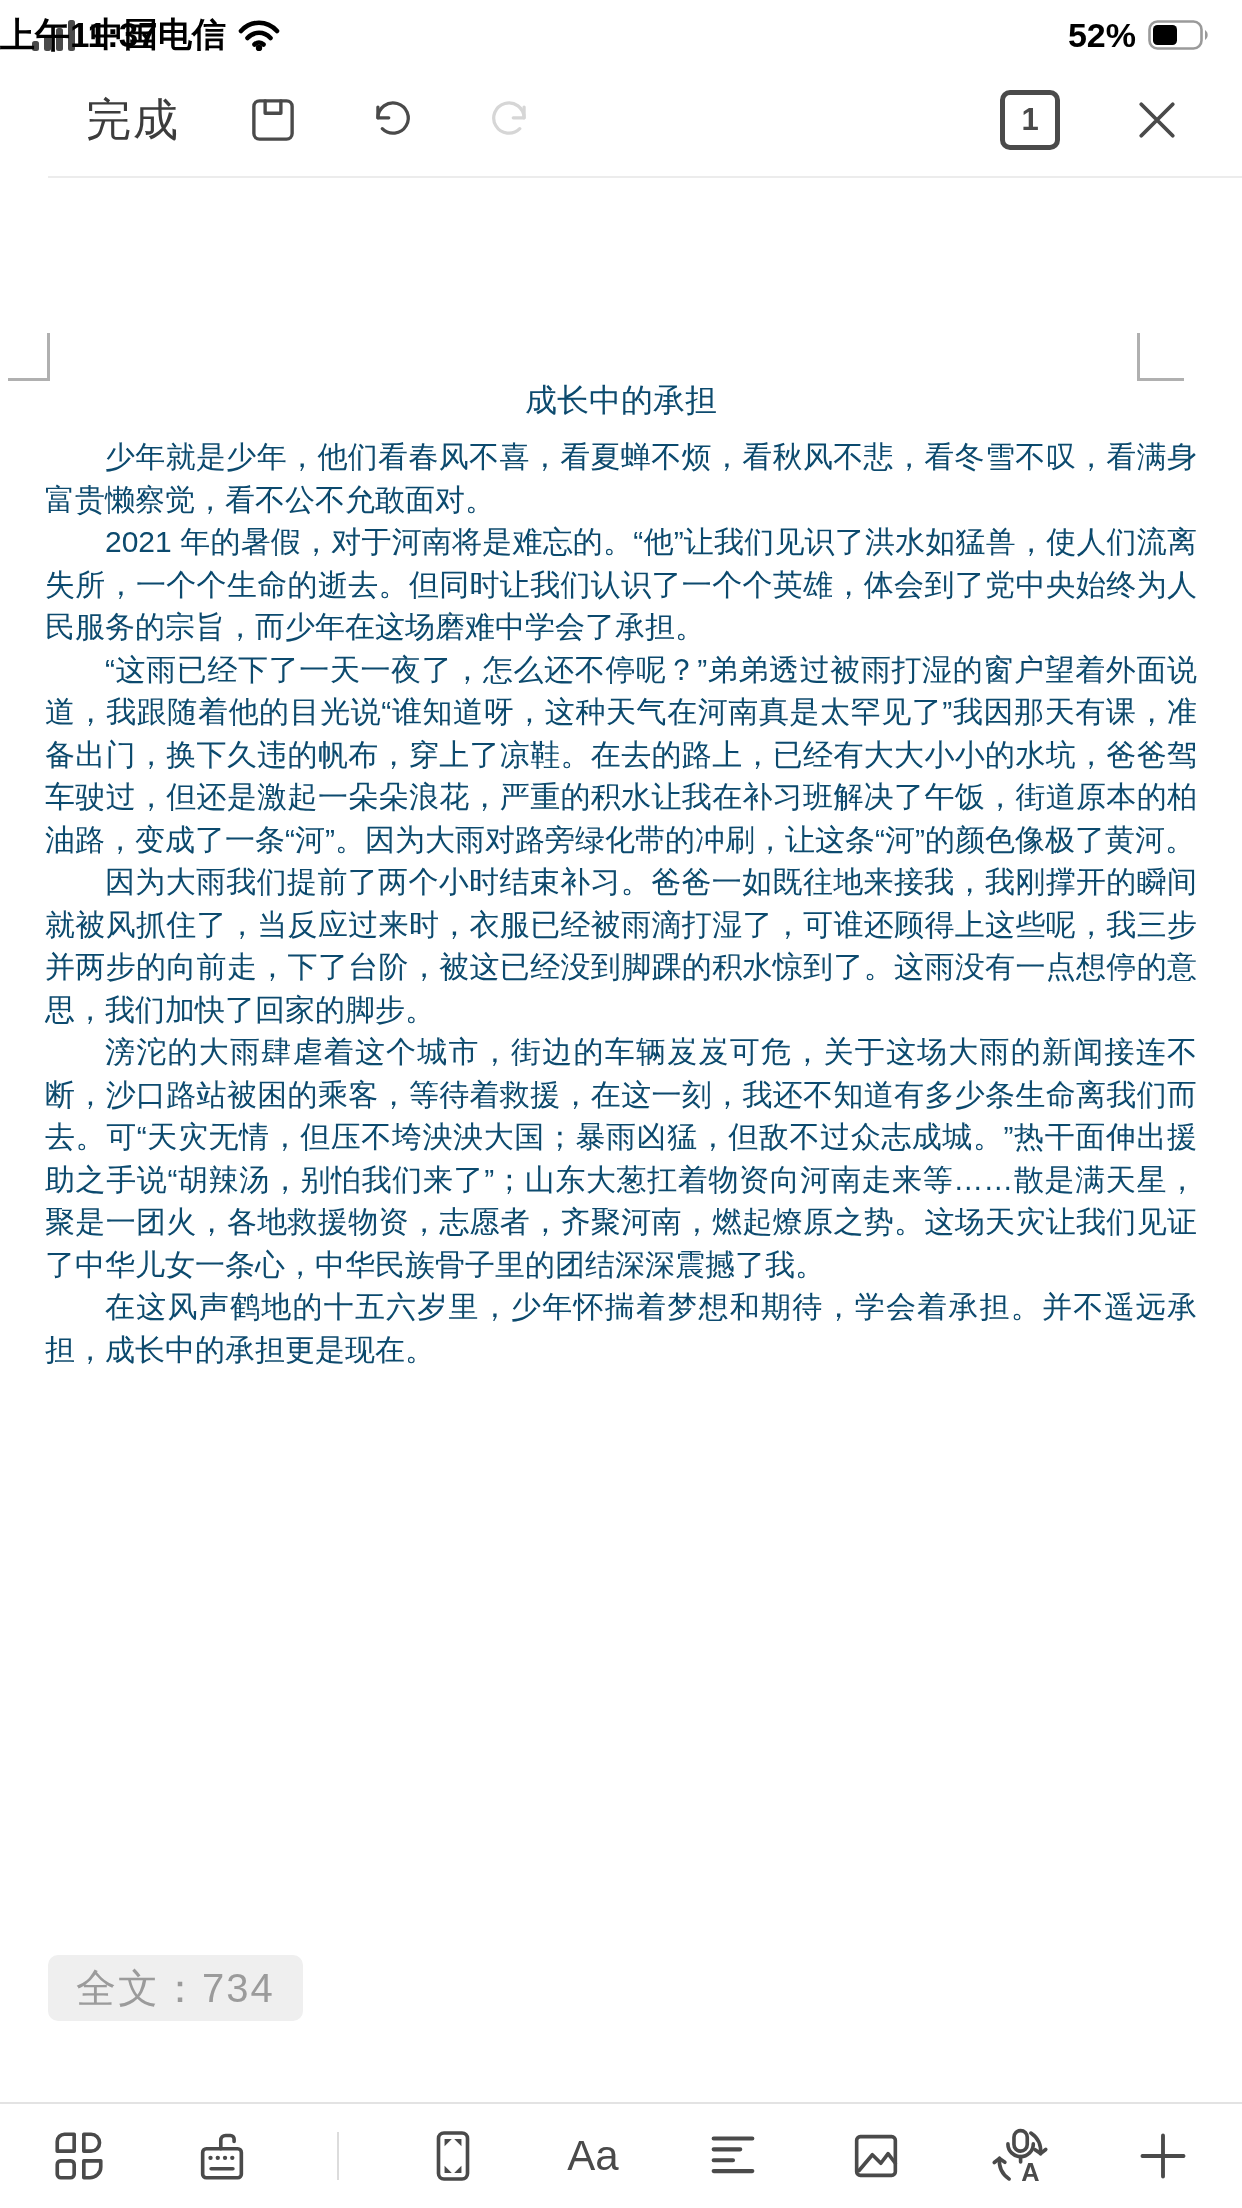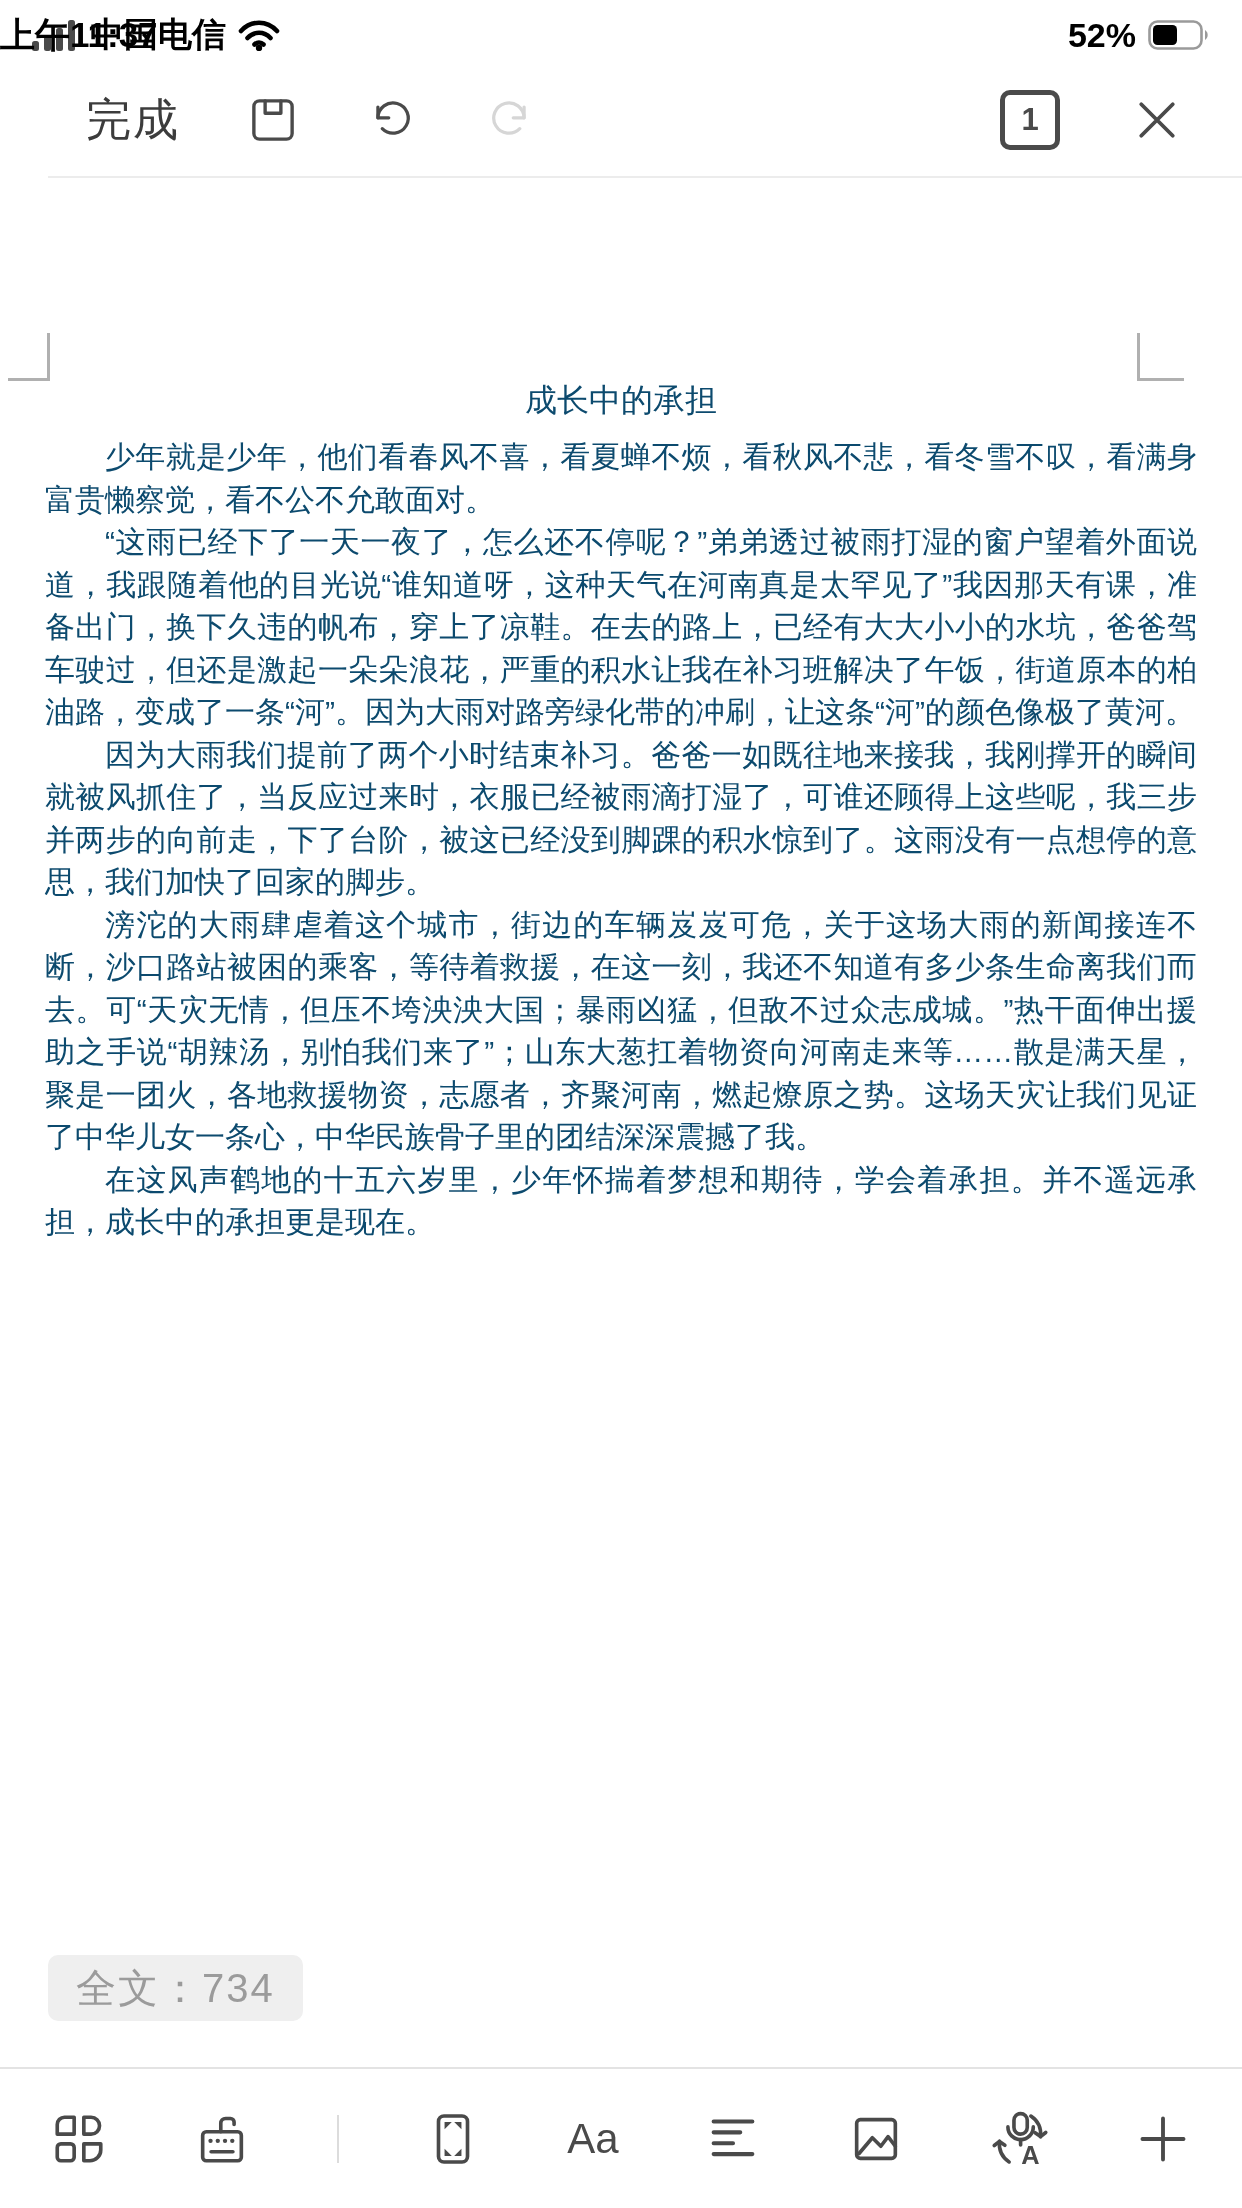--- a/index.html
+++ b/index.html
@@ -60,21 +60,21 @@
 
   .word-count{
     position:absolute;left:48px;top:1777px;height:66px;
     background:#efefef;border-radius:10px;padding:0 28px;
     display:flex;align-items:center;
     font-size:40px;color:#9b9b9b;letter-spacing:2px;
   }
 
   
   .bottom-toolbar{
-    position:absolute;left:0;right:0;bottom:0;height:141px;
+    position:absolute;left:0;right:0;bottom:0;height:106px;
     border-top:2px solid #e3e3e3;background:#fff;box-sizing:border-box;
     display:flex;align-items:center;justify-content:space-between;
     padding:0 50px;
   }
   .bt-btn{background:none;border:none;padding:0;cursor:pointer;display:flex;align-items:center;justify-content:center;}
   .bt-divider{width:2px;height:48px;background:#dcdcdc;}
   .aa-label{font-size:42px;color:#4a4a4a;}
 
   svg{display:block;}
   .st{stroke:#4a4a4a;stroke-width:3;fill:none;stroke-linecap:round;stroke-linejoin:round;}
@@ -166,20 +166,21 @@
   </div>
 
   <div class="doc-area">
     <div class="corner-mark corner-left"></div>
     <div class="corner-mark corner-right"></div>
 
     <div class="doc-content">
       <h1 class="doc-title">成长中的承担</h1>
       <div>
           <p class="doc-p">少年就是少年，他们看春风不喜，看夏蝉不烦，看秋风不悲，看冬雪不叹，看满身富贵懒察觉，看不公不允敢面对。</p>
+          <p class="doc-p">2021 年的暑假，对于河南将是难忘的。“他”让我们见识了洪水如猛兽，使人们流离失所，一个个生命的逝去。但同时让我们认识了一个个英雄，体会到了党中央始终为人民服务的宗旨，而少年在这场磨难中学会了承担。</p>
           <p class="doc-p">“这雨已经下了一天一夜了，怎么还不停呢？”弟弟透过被雨打湿的窗户望着外面说道，我跟随着他的目光说“谁知道呀，这种天气在河南真是太罕见了”我因那天有课，准备出门，换下久违的帆布，穿上了凉鞋。在去的路上，已经有大大小小的水坑，爸爸驾车驶过，但还是激起一朵朵浪花，严重的积水让我在补习班解决了午饭，街道原本的柏油路，变成了一条“河”。因为大雨对路旁绿化带的冲刷，让这条“河”的颜色像极了黄河。</p>
           <p class="doc-p">因为大雨我们提前了两个小时结束补习。爸爸一如既往地来接我，我刚撑开的瞬间就被风抓住了，当反应过来时，衣服已经被雨滴打湿了，可谁还顾得上这些呢，我三步并两步的向前走，下了台阶，被这已经没到脚踝的积水惊到了。这雨没有一点想停的意思，我们加快了回家的脚步。</p>
           <p class="doc-p">滂沱的大雨肆虐着这个城市，街边的车辆岌岌可危，关于这场大雨的新闻接连不断，沙口路站被困的乘客，等待着救援，在这一刻，我还不知道有多少条生命离我们而去。可“天灾无情，但压不垮泱泱大国；暴雨凶猛，但敌不过众志成城。”热干面伸出援助之手说“胡辣汤，别怕我们来了”；山东大葱扛着物资向河南走来等……散是满天星，聚是一团火，各地救援物资，志愿者，齐聚河南，燃起燎原之势。这场天灾让我们见证了中华儿女一条心，中华民族骨子里的团结深深震撼了我。</p>
           <p class="doc-p">在这风声鹤地的十五六岁里，少年怀揣着梦想和期待，学会着承担。并不遥远承担，成长中的承担更是现在。</p>
         </div>
     </div>
 
     <div class="word-count">全文：734</div>
   </div>
 

